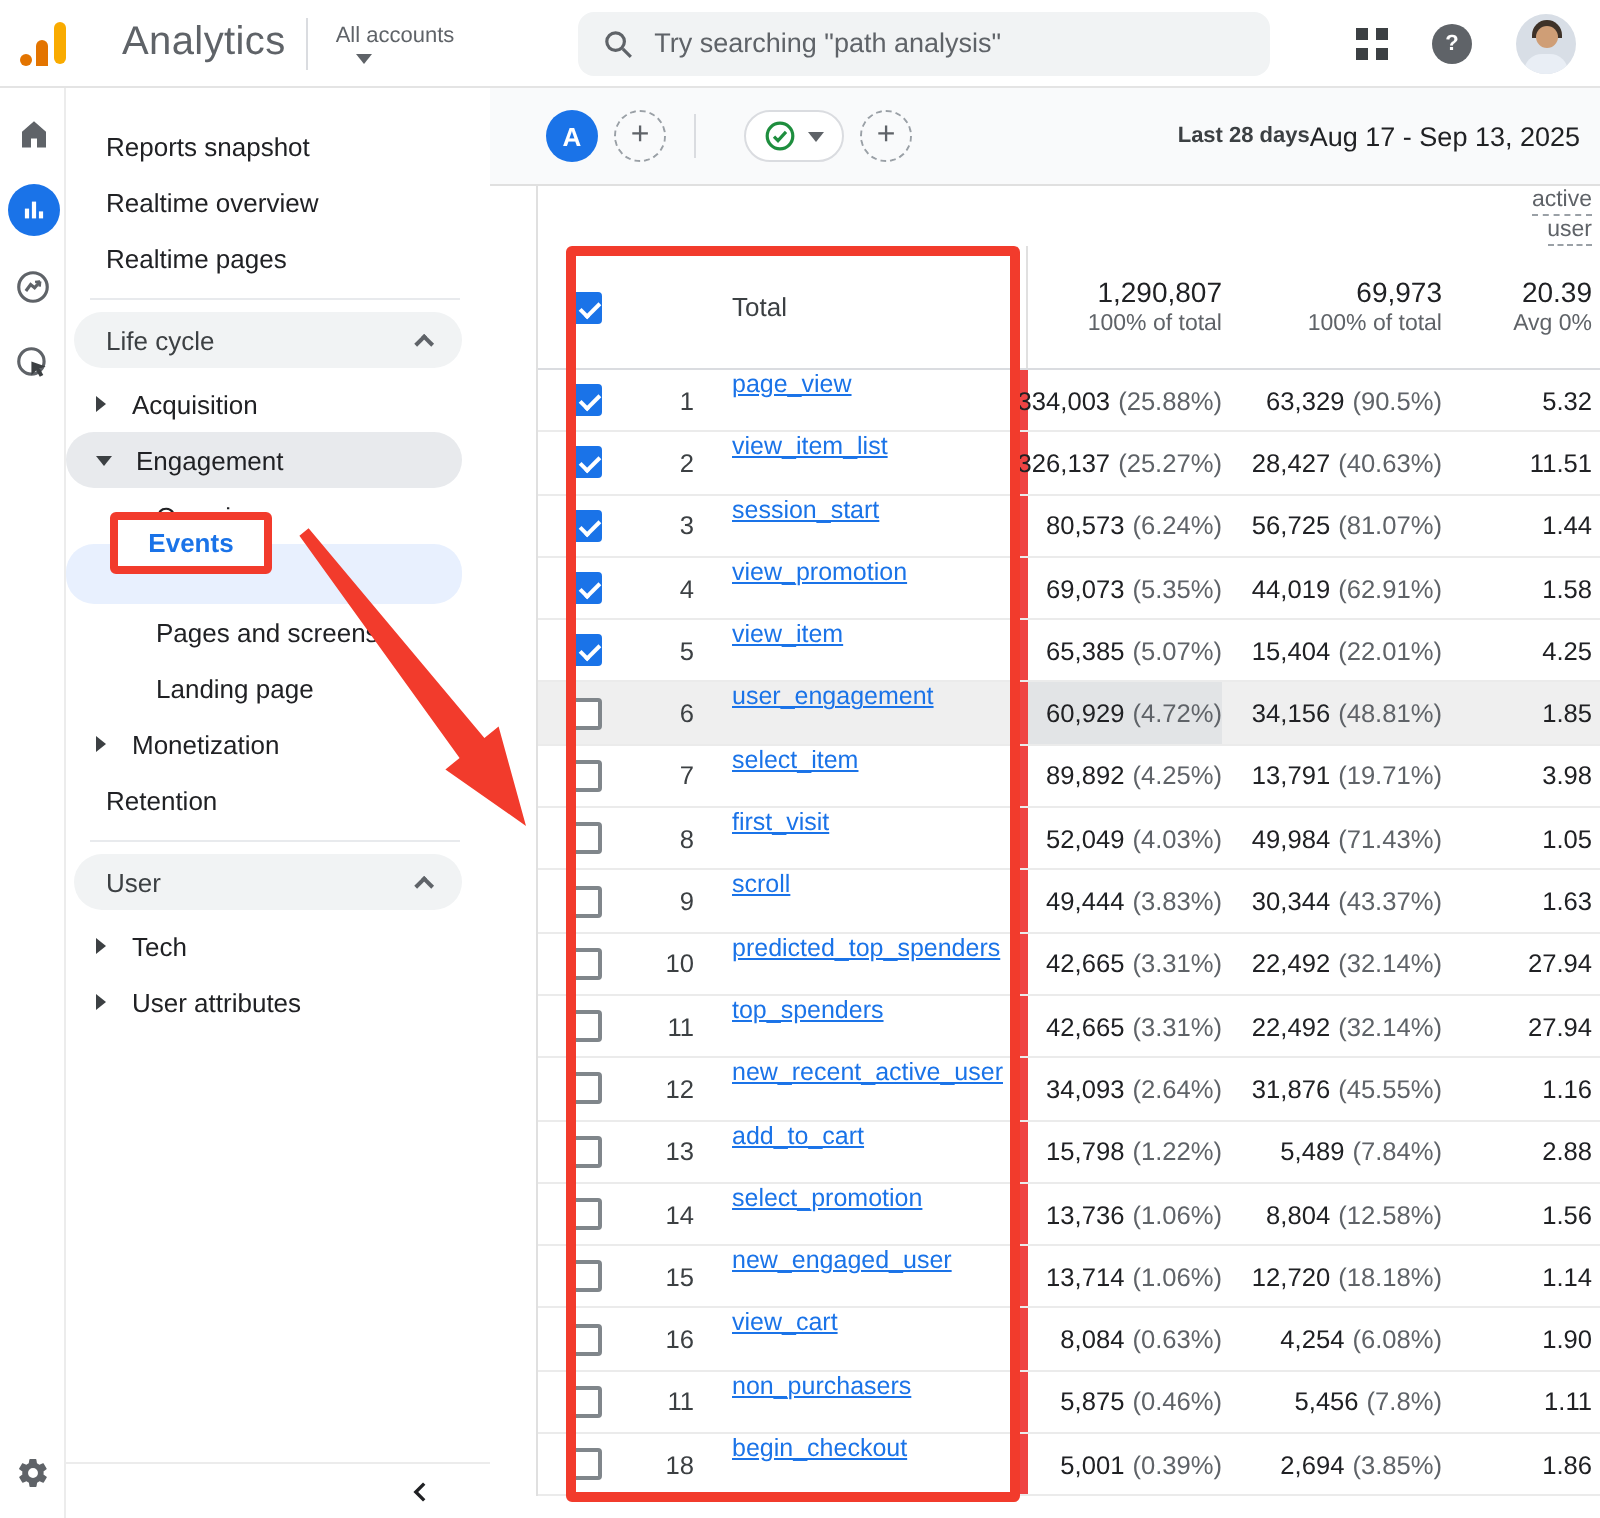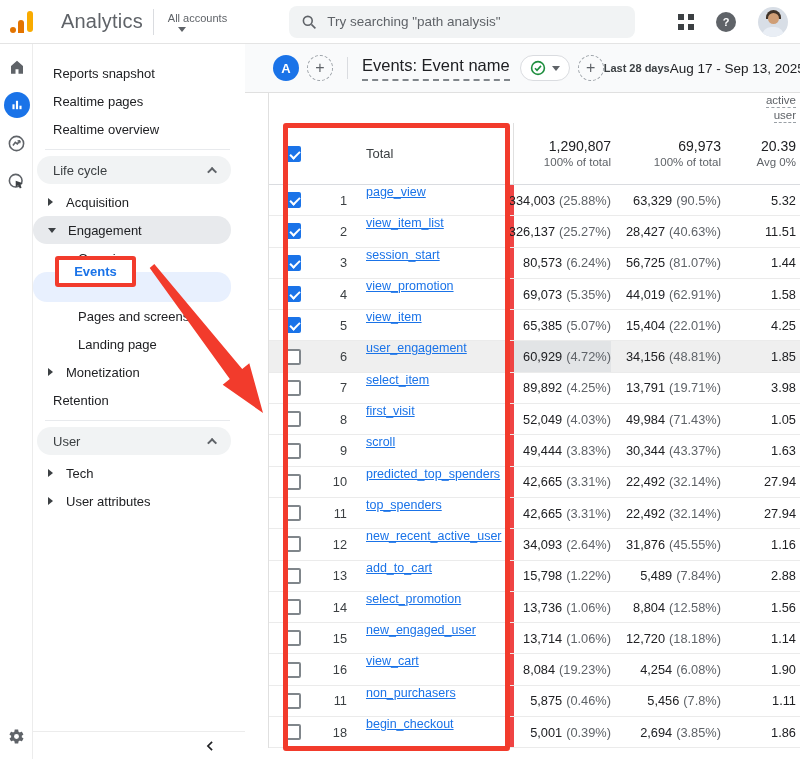--- a/index.html
+++ b/index.html
@@ -166,24 +166,24 @@
           <path fill="#5f6368" d="M19.4 13c0-.3.1-.6.1-1s0-.7-.1-1l2.1-1.6c.2-.2.2-.4.1-.6l-2-3.4c-.1-.2-.4-.3-.6-.2l-2.5 1c-.5-.4-1.1-.7-1.7-1l-.4-2.6c0-.2-.2-.4-.5-.4h-4c-.2 0-.4.2-.5.4l-.4 2.6c-.6.3-1.2.6-1.7 1l-2.5-1c-.2-.1-.5 0-.6.2l-2 3.4c-.1.2-.1.5.1.6L4.5 11c0 .3-.1.6-.1 1s0 .7.1 1l-2.1 1.6c-.2.2-.2.4-.1.6l2 3.4c.1.2.4.3.6.2l2.5-1c.5.4 1.1.7 1.7 1l.4 2.6c0 .2.2.4.5.4h4c.2 0 .4-.2.5-.4l.4-2.6c.6-.3 1.2-.6 1.7-1l2.5 1c.2.1.5 0 .6-.2l2-3.4c.1-.2.1-.5-.1-.6L19.4 13zM12 15.5A3.5 3.5 0 1 1 12 8.5a3.5 3.5 0 0 1 0 7z"></path>
         </svg>
     </div>
   </div>
 
   <div class="sidebar">
     <div class="side-item">
         <span>Reports snapshot</span>
       </div>
     <div class="side-item">
+        <span>Realtime overview</span>
+      </div>
+    <div class="side-item">
         <span>Realtime pages</span>
-      </div>
-    <div class="side-item">
-        <span>Realtime overview</span>
       </div>
     <div class="side-divider"></div>
     <div class="side-section">
       <span>Life cycle</span>
       <span class="chev-up"></span>
     </div>
     <div class="side-item has-arrow">
       <span class="tri-right"></span>
       <span>Acquisition</span>
     </div>
@@ -226,21 +226,20 @@
         <path d="M13 4 L7 10 L13 16" fill="none" stroke="#202124" stroke-width="2.4"></path>
       </svg>
     </div>
   </div>
 
   <div class="main">
     <div class="toolbar">
       <div class="seg-circle">A</div>
       <div class="plus-circle">+</div>
       <div class="tb-divider"></div>
-      <div class="report-title">Events: Event name</div>
       <div class="check-pill">
         <svg width="16" height="16" viewBox="0 0 16 16">
           <circle cx="8" cy="8" r="6.4" fill="none" stroke="#1e8e3e" stroke-width="1.6"></circle>
           <path d="M5 8.3 l2 2 L11 5.9" fill="none" stroke="#1e8e3e" stroke-width="1.6"></path>
         </svg>
         <span class="caret-down"></span>
       </div>
       <div class="plus-circle">+</div>
       <div class="date-area">
         <span class="range-badge">Last 28 days</span>
@@ -597,21 +596,21 @@
             <div class="trow">
               <div class="c-cb">
                 <span class="cb"></span>
               </div>
               <div class="c-num">16</div>
               <div class="c-name">
                 <a>view_cart</a>
               </div>
               <div class="c-m c-m1">
                 <span class="val">8,084</span>
-                <span class="pct">(19.23%)</span>
+                <span class="pct">(0.63%)</span>
               </div>
               <div class="c-m">
                 <span class="val">4,254</span>
                 <span class="pct">(6.08%)</span>
               </div>
               <div class="c-m c-m3">
                 <span class="val">1.90</span>
               </div>
             </div>
 

